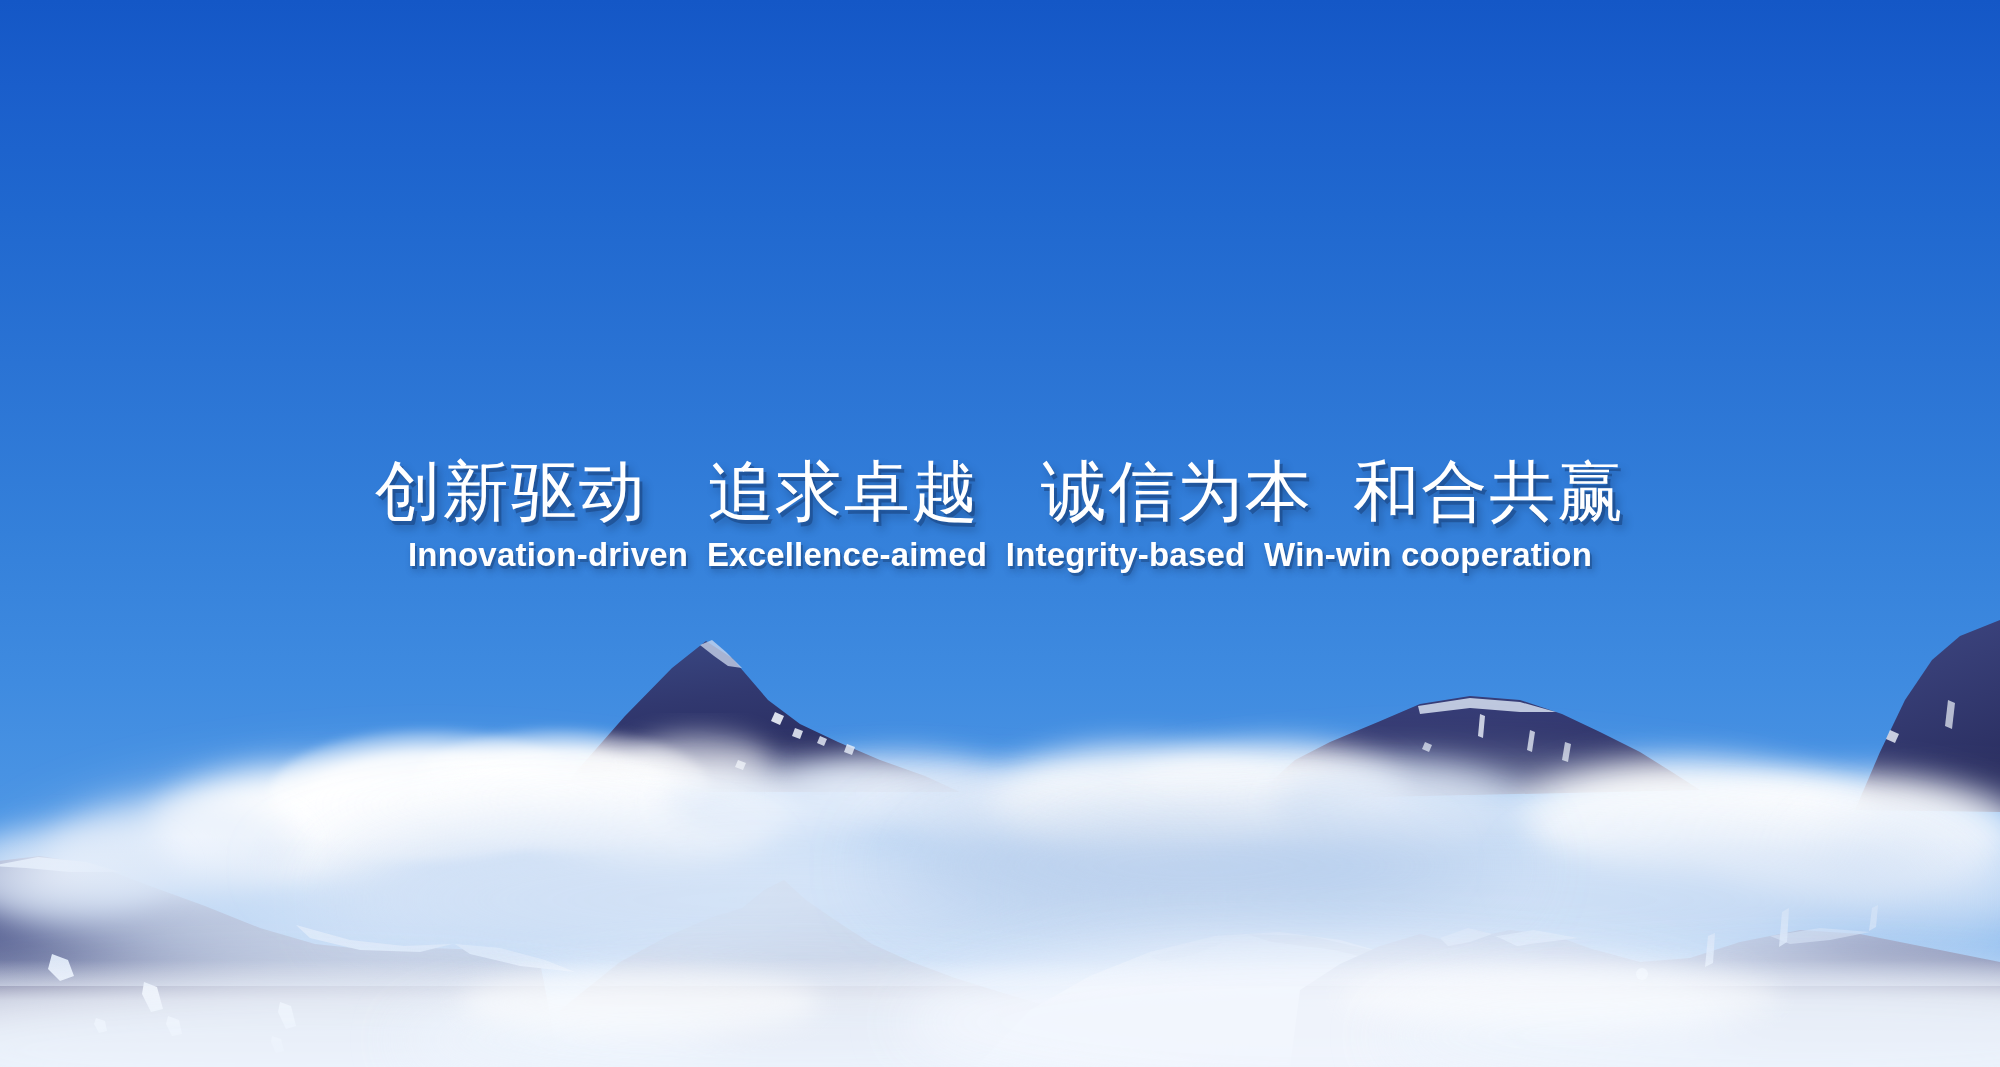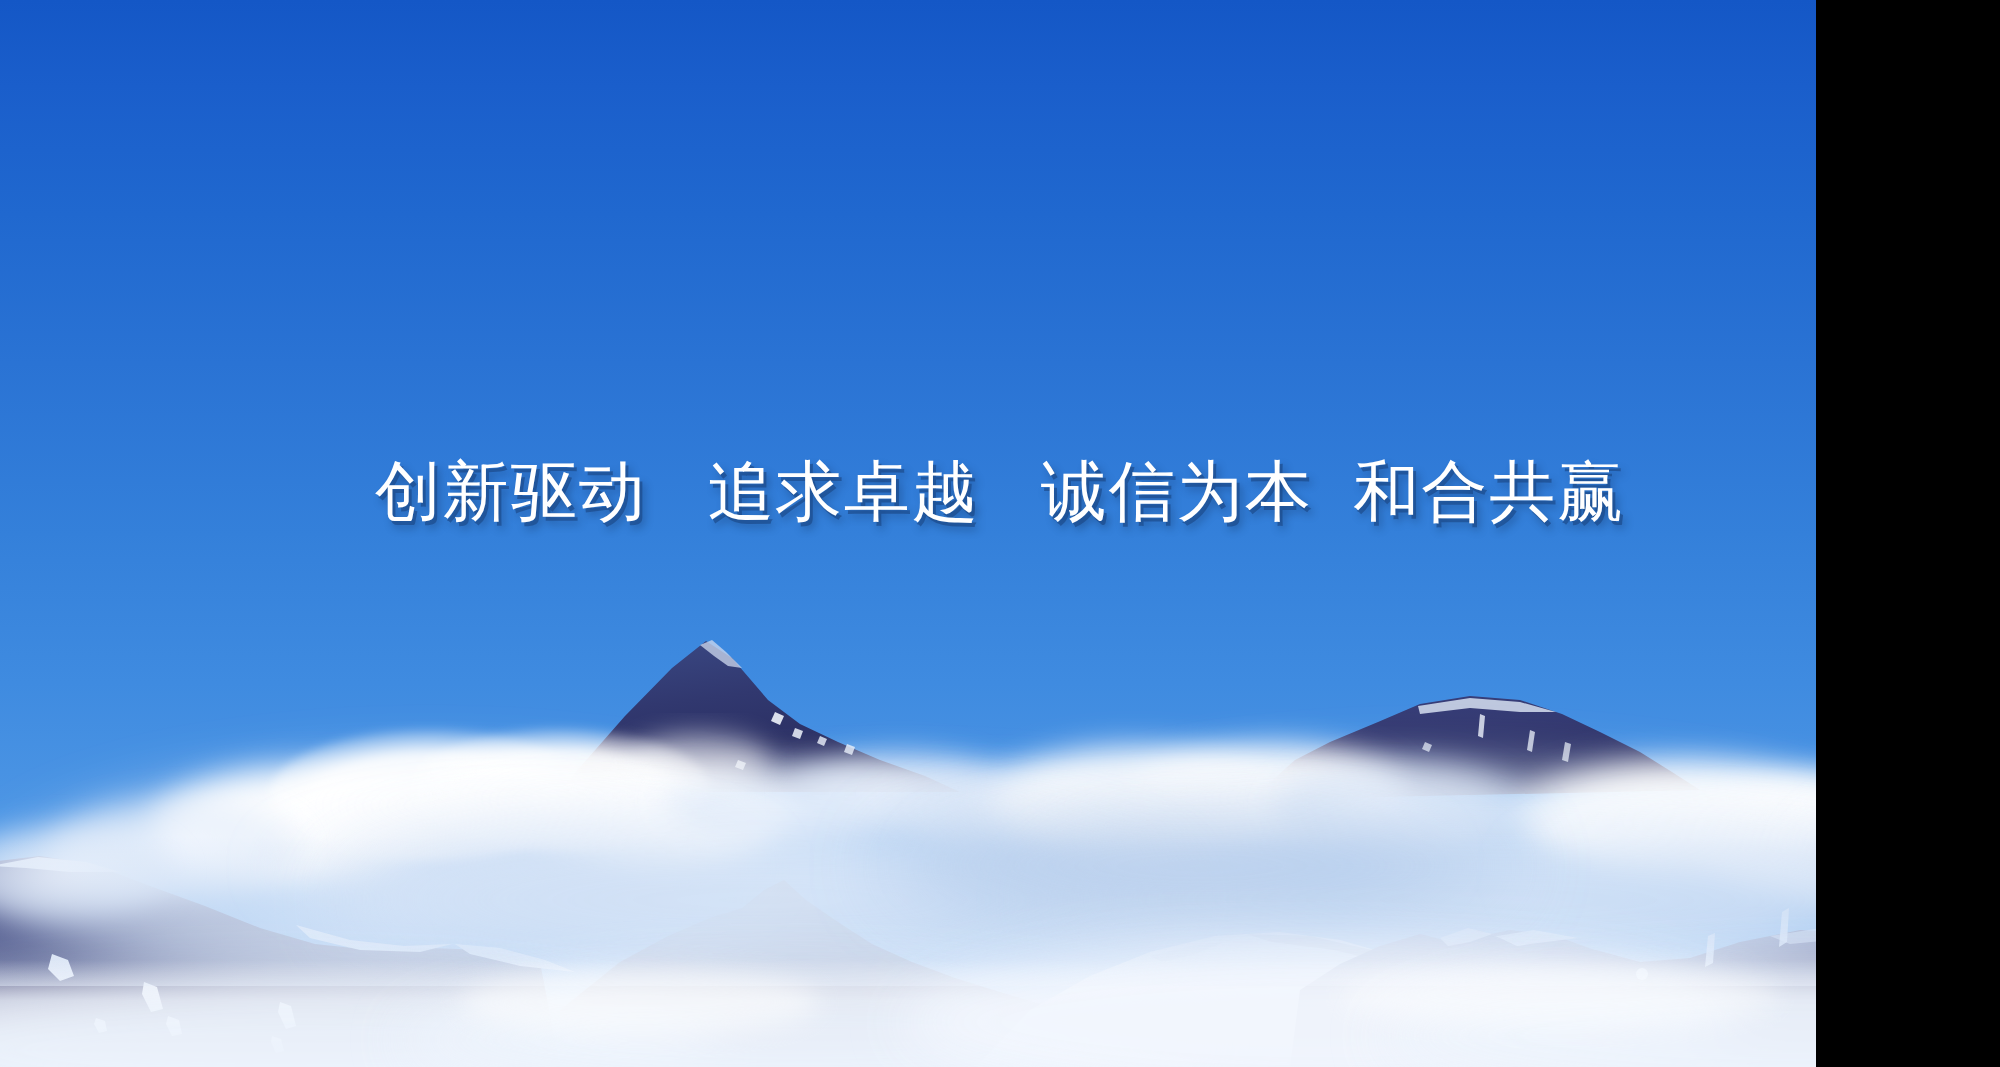--- a/index.html
+++ b/index.html
@@ -3,21 +3,21 @@
 <meta charset="utf-8">
 <title>Corporate Hero Banner</title>
 <style>
   html, body {
     margin: 0;
     padding: 0;
     background: #000;
   }
   #stage {
     position: relative;
-    width: 1816px;
+    width: 2000px;
     height: 1067px;
     overflow: hidden;
     font-family: "Liberation Sans", "DejaVu Sans", sans-serif;
     background: #1d4ed8;
   }
 
   
   .sky {
     position: absolute;
     inset: 0;
@@ -276,15 +276,16 @@
       <ellipse cx="800" cy="1040" rx="400" ry="68" fill="#eef4fd" opacity="0.8" filter="url(#blurLg)"></ellipse>
       <ellipse cx="1320" cy="1022" rx="420" ry="78" fill="#f3f7fe" opacity="0.9" filter="url(#blurLg)"></ellipse>
       <ellipse cx="1800" cy="1036" rx="420" ry="72" fill="#eef4fd" opacity="0.85" filter="url(#blurLg)"></ellipse>
       <ellipse cx="640" cy="1002" rx="180" ry="34" fill="#ffffff" opacity="0.55" filter="url(#blurMd)"></ellipse>
       <ellipse cx="1560" cy="996" rx="220" ry="32" fill="#ffffff" opacity="0.45" filter="url(#blurMd)"></ellipse>
     </g>
   </svg>
 
   <div class="slogan-block">
     <span class="slogan-cn">创新驱动   追求卓越   诚信为本  和合共赢</span>
+    <span class="slogan-en">Innovation-driven  Excellence-aimed  Integrity-based  Win-win cooperation</span>
   </div>
 
 </div>
 
 </body></html>

